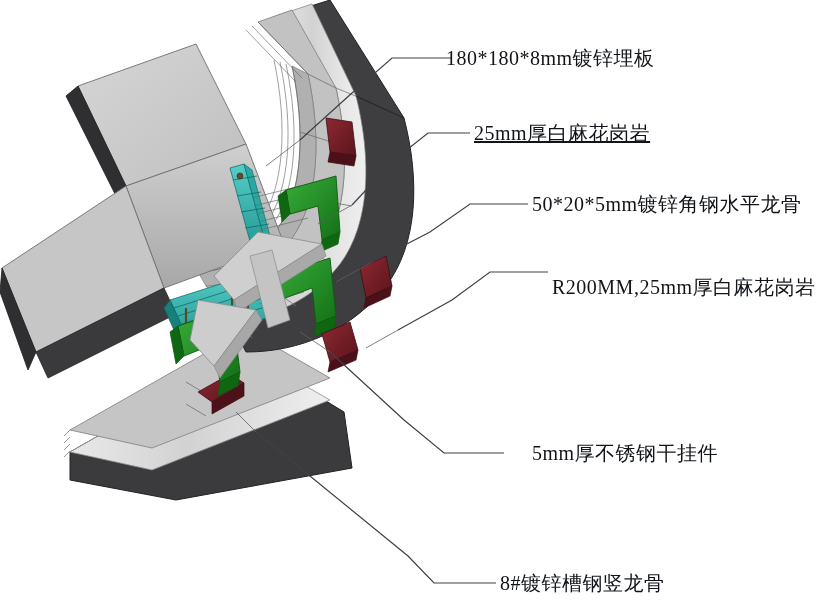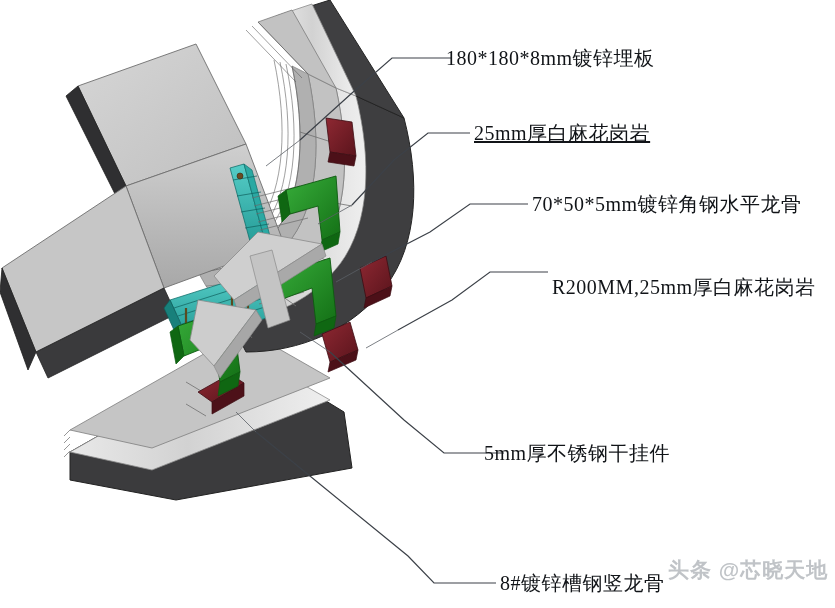--- a/index.html
+++ b/index.html
@@ -30,21 +30,21 @@
     color: #111418;
     font-family: "Liberation Serif", "DejaVu Serif", serif;
     font-size: 20px;
     letter-spacing: 0.5px;
     line-height: 1;
   }
   .label-1 { left: 446px; top: 48px; }
   .label-2 { left: 474px; top: 123px; text-decoration: underline; }
   .label-3 { left: 532px; top: 194px; }
   .label-4 { left: 552px; top: 262px; margin-top: 15px; }
-  .label-5 { left: 484px; top: 443px; }
+  .label-5 { left: 532px; top: 443px; }
   .label-6 { left: 500px; top: 573px; }
 
   #watermark {
     position: absolute;
     left: 668px;
     top: 556px;
     font-family: "Liberation Sans", sans-serif;
     font-size: 21px;
     font-weight: 700;
     color: #9aa0a6;
@@ -273,23 +273,22 @@
       <path d="M330,352 L300,332"></path>
       <path d="M256,432 L236,412"></path>
     </g>
 
   </svg>
 
   <div class="label label-1">180*180*8mm镀锌埋板</div>
 
   <div class="label label-2">25mm厚白麻花岗岩</div>
 
-  <div class="label label-3">70*50*5mm镀锌角钢水平龙骨</div>
+  <div class="label label-3">50*20*5mm镀锌角钢水平龙骨</div>
 
   <div class="label label-4">R200MM,25mm厚白麻花岗岩</div>
 
   <div class="label label-5">5mm厚不锈钢干挂件</div>
 
   <div class="label label-6">8#镀锌槽钢竖龙骨</div>
 
-  <div id="watermark">头条 @芯晓天地</div>
 
 </div>
 
 </body></html>

